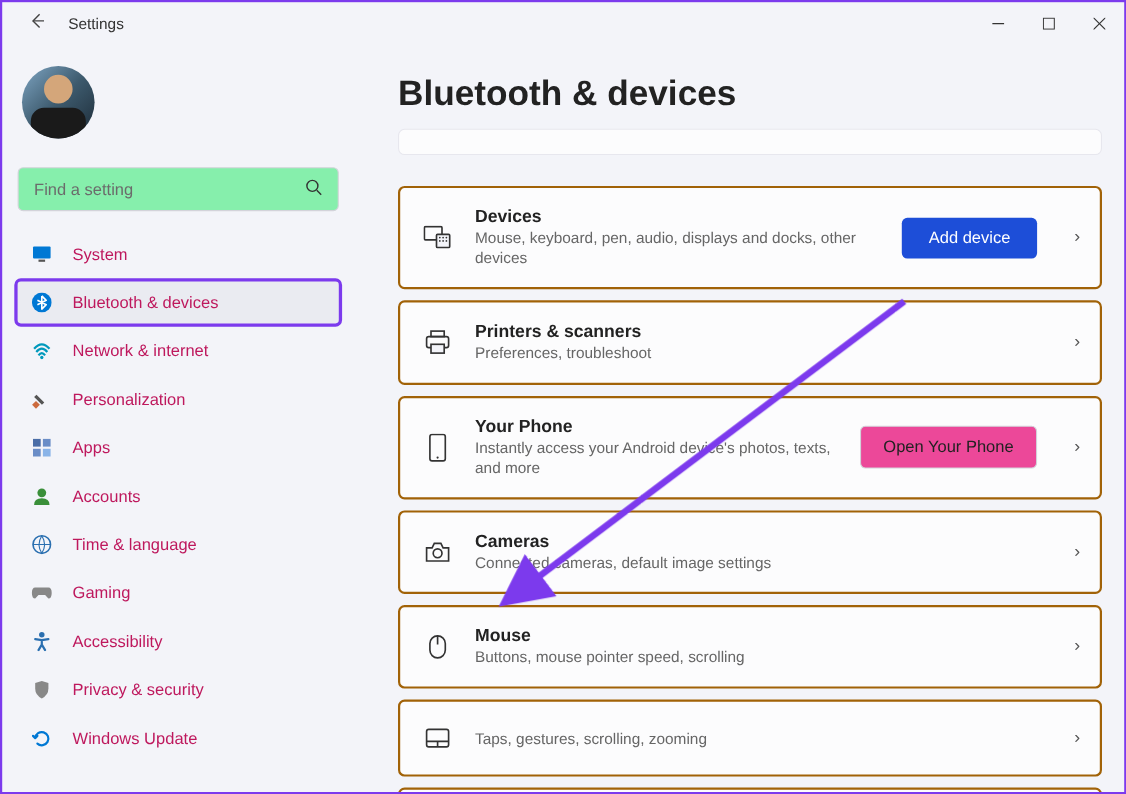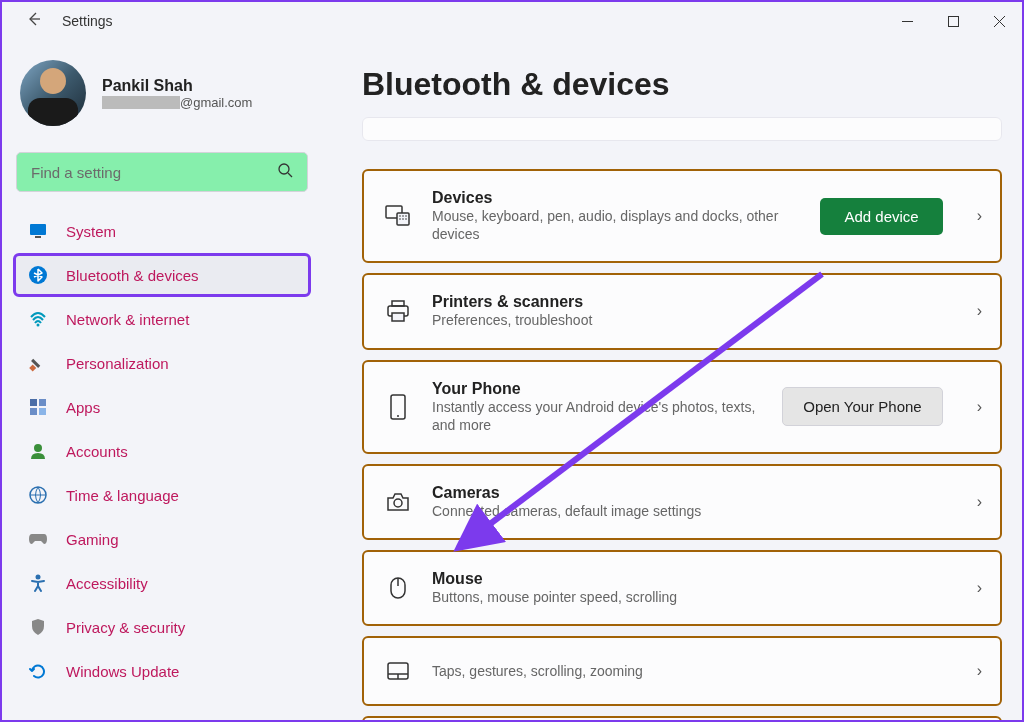--- a/index.html
+++ b/index.html
@@ -216,33 +216,33 @@
       font-size: 16px;
       font-weight: 600;
       color: #222;
     }
     .card-sub {
       font-size: 14px;
       color: #666;
       line-height: 1.3;
     }
     .btn-primary {
-      background: #15803d;
+      background: #1d4ed8;
       color: #fff;
       border: none;
       border-radius: 5px;
       padding: 10px 24px;
       font-size: 15px;
       font-weight: 400;
       cursor: pointer;
       margin-right: 6px;
       text-align: center;
     }
     .btn-secondary {
-      background: #e5e5e5;
+      background: #ec4899;
       color: #222;
       border: 1px solid #d2d2d9;
       border-radius: 5px;
       padding: 10px 20px;
       font-size: 15px;
       cursor: pointer;
       margin-right: 6px;
     }
     .chevron {
       font-size: 16px;
@@ -286,27 +286,20 @@
           <line x1="11" y1="0" x2="0" y2="11" stroke="#333" stroke-width="1"></line>
         </svg>
       </div>
   </div>
 </div>
 
 <div class="content">
   <div class="sidebar">
     <div class="user-card">
       <div class="avatar"></div>
-      <div class="user-info">
-        <div class="user-name">Pankil Shah</div>
-        <div class="user-email">
-          <span class="email-redact"></span>
-          <span>@gmail.com</span>
-        </div>
-      </div>
     </div>
 
     <div class="search-wrap">
       <div class="search-input-box">
         <span class="search-placeholder">Find a setting</span>
         <span class="search-icon-span">
           <svg width="16" height="16" viewBox="0 0 16 16">
               <circle cx="7" cy="7" r="5" fill="none" stroke="#333" stroke-width="1.3"></circle>
               <line x1="11" y1="11" x2="15" y2="15" stroke="#333" stroke-width="1.3"></line>
             </svg>

